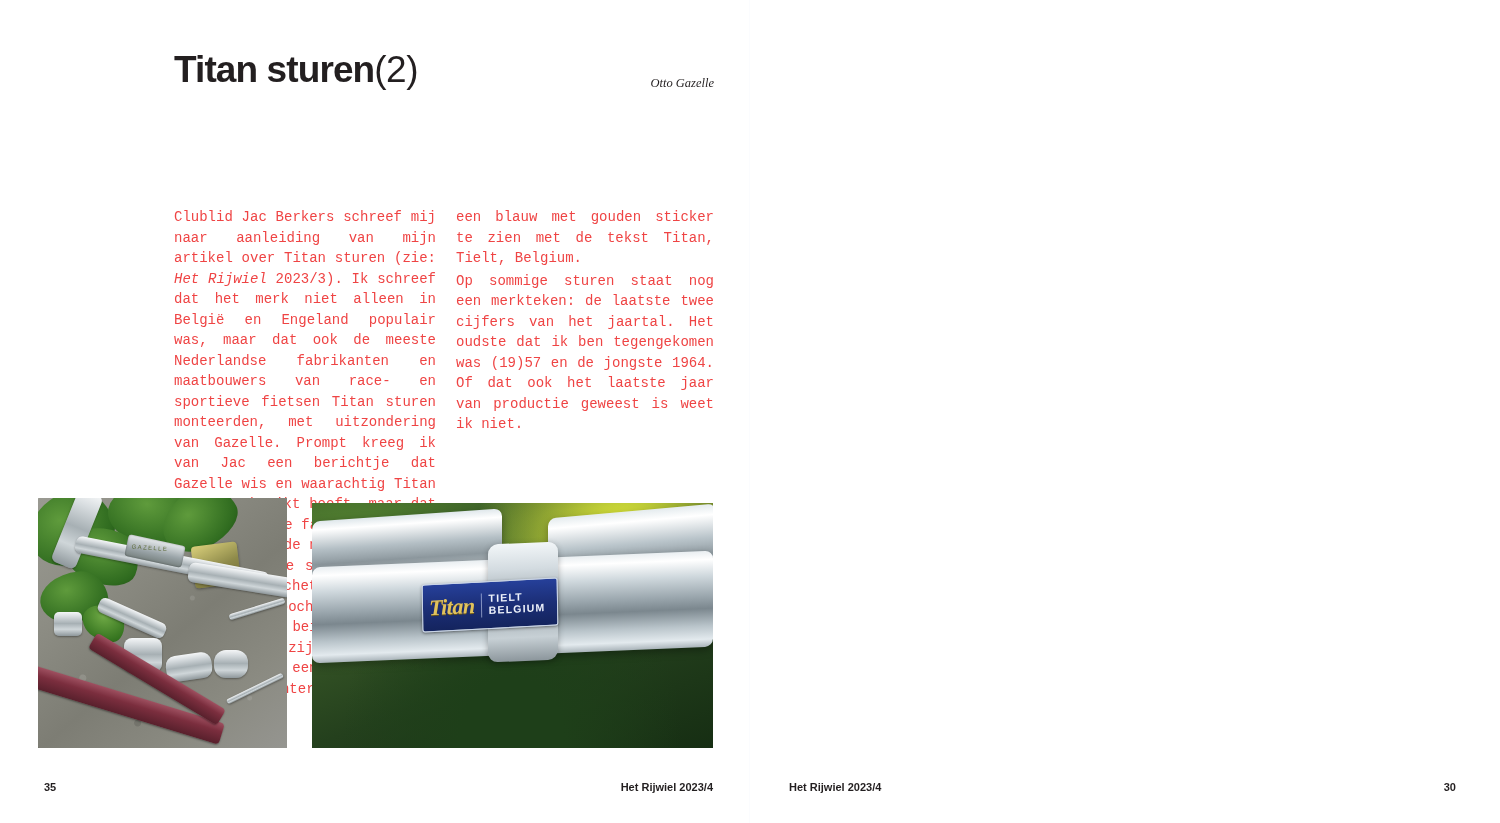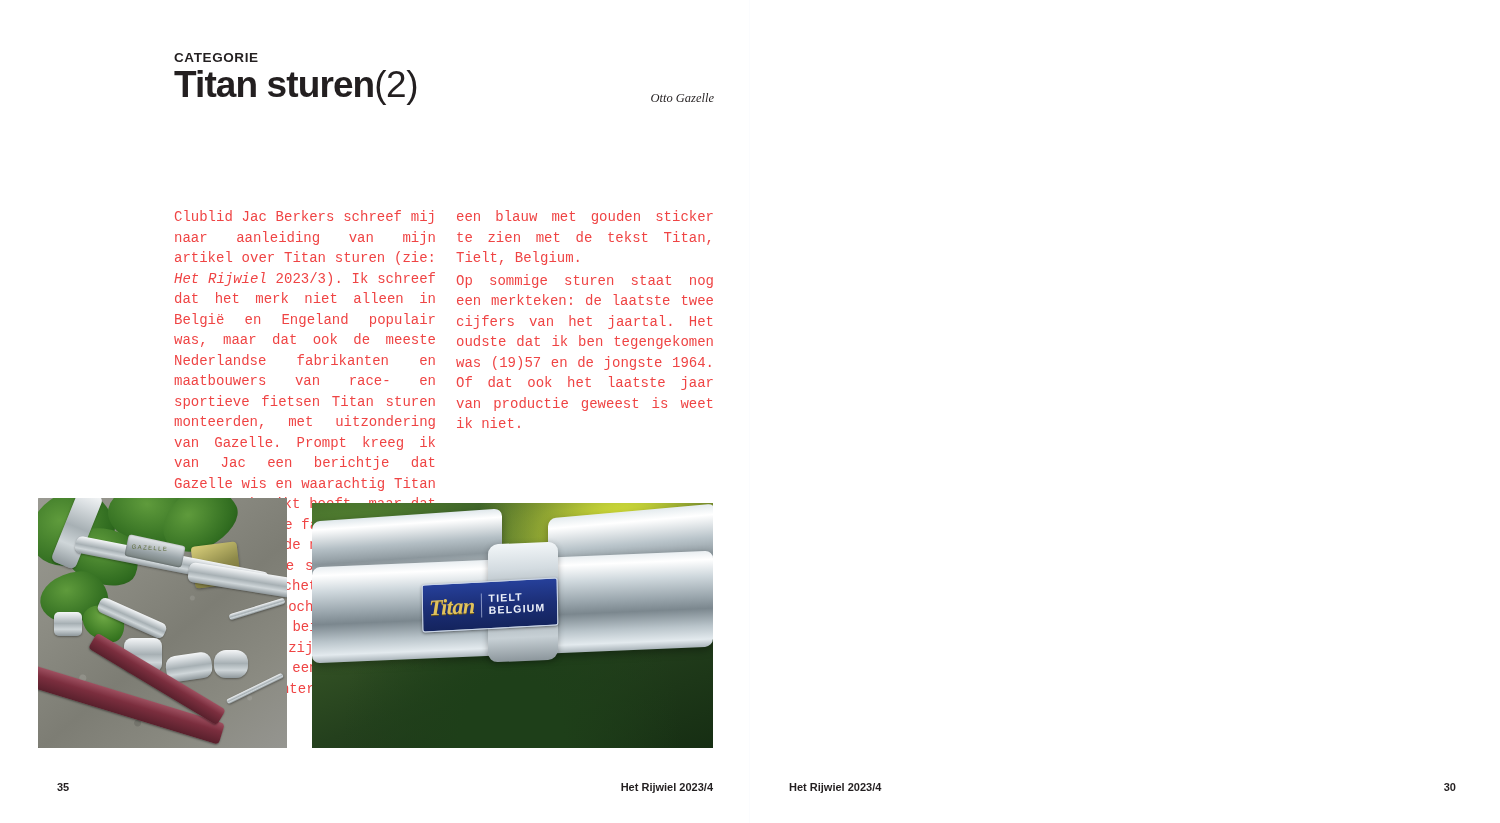--- a/index.html
+++ b/index.html
@@ -232,34 +232,33 @@
 
   
   .footer {
     position: absolute;
     bottom: 30px;
     font-family: "Liberation Sans", sans-serif;
     font-weight: bold;
     font-size: 11px;
     color: #231f20;
   }
-  #foot-l-page   { left: 44px; margin-left: 13px; }
+  #foot-l-page   { left: 44px; }
   #foot-l-issue  { right: 36px; }
   #foot-r-issue  { left: 39px; }
   #foot-r-page   { right: 44px; }
 </style>
 </head>
 <body>
 
 <div id="spread">
 
   <div class="page left">
 
     <div class="head-block-left">
-      <div class="kicker">CATEGORIE</div>
       <div class="head-row">
         <div class="headline">
           <span>Titan sturen</span><span class="suffix">(2)</span>
         </div>
         <div class="byline">Otto Gazelle</div>
       </div>
     </div>
 
     <div class="col" id="l-col1">
       <p><span>Clublid Jac Berkers schreef mij naar aanleiding van mijn artikel over Titan sturen (zie: </span><em>Het Rijwiel</em><span> 2023/3). Ik schreef dat het merk niet alleen in België en Engeland populair was, maar dat ook de meeste Nederlandse fabrikanten en maatbouwers van race- en sportieve fietsen Titan sturen monteerden, met uitzondering van Gazelle. Prompt kreeg ik van Jac een berichtje dat Gazelle wis en waarachtig Titan sturen gebruikt heeft, maar dat ze die door de fabrikant lieten voorzien van de naam Gazelle op de verchroomde stuurpen en een tekstloze manchet om het midden van de stuurbocht. Jac stuurde foto's van beide mee, van fietsen uit zijn eigen mooie collectie. Op een daarvan is op de onder/achterkant van de manchet</span></p>

